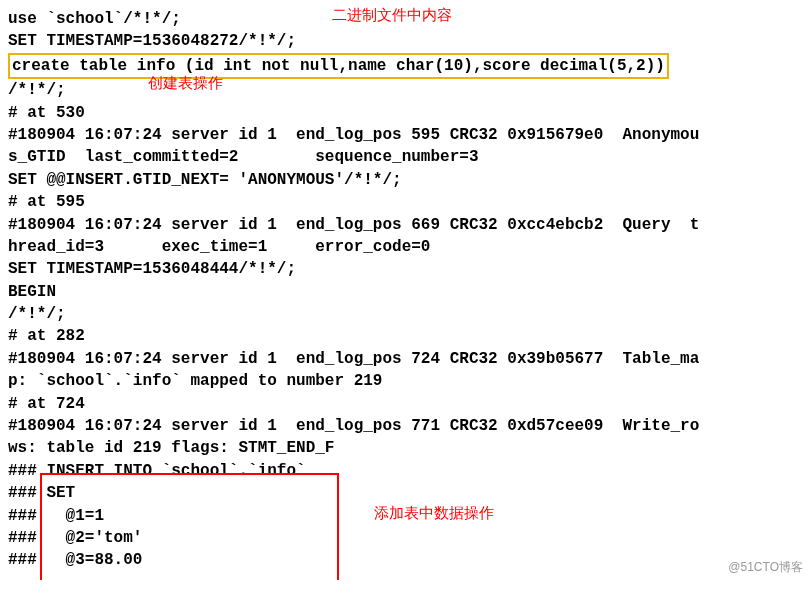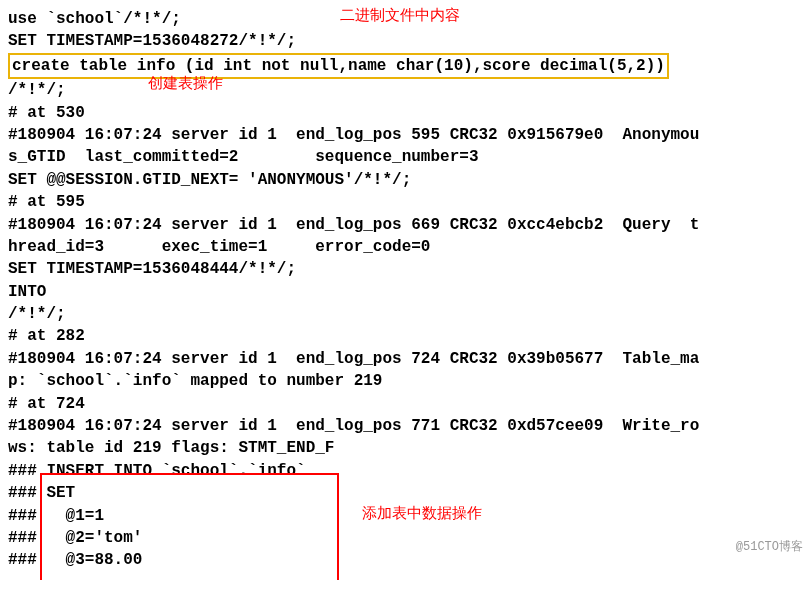--- a/index.html
+++ b/index.html
@@ -31,53 +31,53 @@
   }
   .red-box-2 {
     border: 2px solid #ff0000;
     position: absolute;
     left: 40px;
     width: 295px;
     height: 140px;
     top: 473px;
     pointer-events: none;
   }
-  .note-top { position:absolute; left:340px; top:4px; }
+  .note-top { position:absolute; left:332px; top:4px; }
   .note-mid { position:absolute; left:148px; top:72px; }
-  .note-low { position:absolute; left:362px; top:502px; }
+  .note-low { position:absolute; left:374px; top:502px; }
   .watermark {
     position:absolute;
     right:8px;
-    bottom:24px;
+    bottom:4px;
     color:#999;
-    font-family:Liberation Mono, monospace;
+    font-family:Liberation Sans, sans-serif;
     font-size:12px;
     margin-top:7px;
   }
 </style>
 </head>
 <body>
 
 <span class="red-note note-top">二进制文件中内容</span>
 <span class="red-note note-mid">创建表操作</span>
 <span class="red-note note-low">添加表中数据操作</span>
 
 <div class="line">use `school`/*!*/;</div>
 <div class="line">SET TIMESTAMP=1536048272/*!*/;</div>
 <div class="line"><span class="red-box-1">create table info (id int not null,name char(10),score decimal(5,2))</span></div>
 <div class="line">/*!*/;</div>
 <div class="line"># at 530</div>
 <div class="line">#180904 16:07:24 server id 1  end_log_pos 595 CRC32 0x915679e0  Anonymou</div>
 <div class="line">s_GTID  last_committed=2        sequence_number=3</div>
-<div class="line">SET @@SESSION.GTID_NEXT= 'ANONYMOUS'/*!*/;</div>
+<div class="line">SET @@INSERT.GTID_NEXT= 'ANONYMOUS'/*!*/;</div>
 <div class="line"># at 595</div>
 <div class="line">#180904 16:07:24 server id 1  end_log_pos 669 CRC32 0xcc4ebcb2  Query  t</div>
 <div class="line">hread_id=3      exec_time=1     error_code=0</div>
 <div class="line">SET TIMESTAMP=1536048444/*!*/;</div>
-<div class="line">INTO</div>
+<div class="line">BEGIN</div>
 <div class="line">/*!*/;</div>
 <div class="line"># at 282</div>
 <div class="line">#180904 16:07:24 server id 1  end_log_pos 724 CRC32 0x39b05677  Table_ma</div>
 <div class="line">p: `school`.`info` mapped to number 219</div>
 <div class="line"># at 724</div>
 <div class="line">#180904 16:07:24 server id 1  end_log_pos 771 CRC32 0xd57cee09  Write_ro</div>
 <div class="line">ws: table id 219 flags: STMT_END_F</div>
 <div class="line">### INSERT INTO `school`.`info`</div>
 <div class="line">### SET</div>
 <div class="line">###   @1=1</div>

